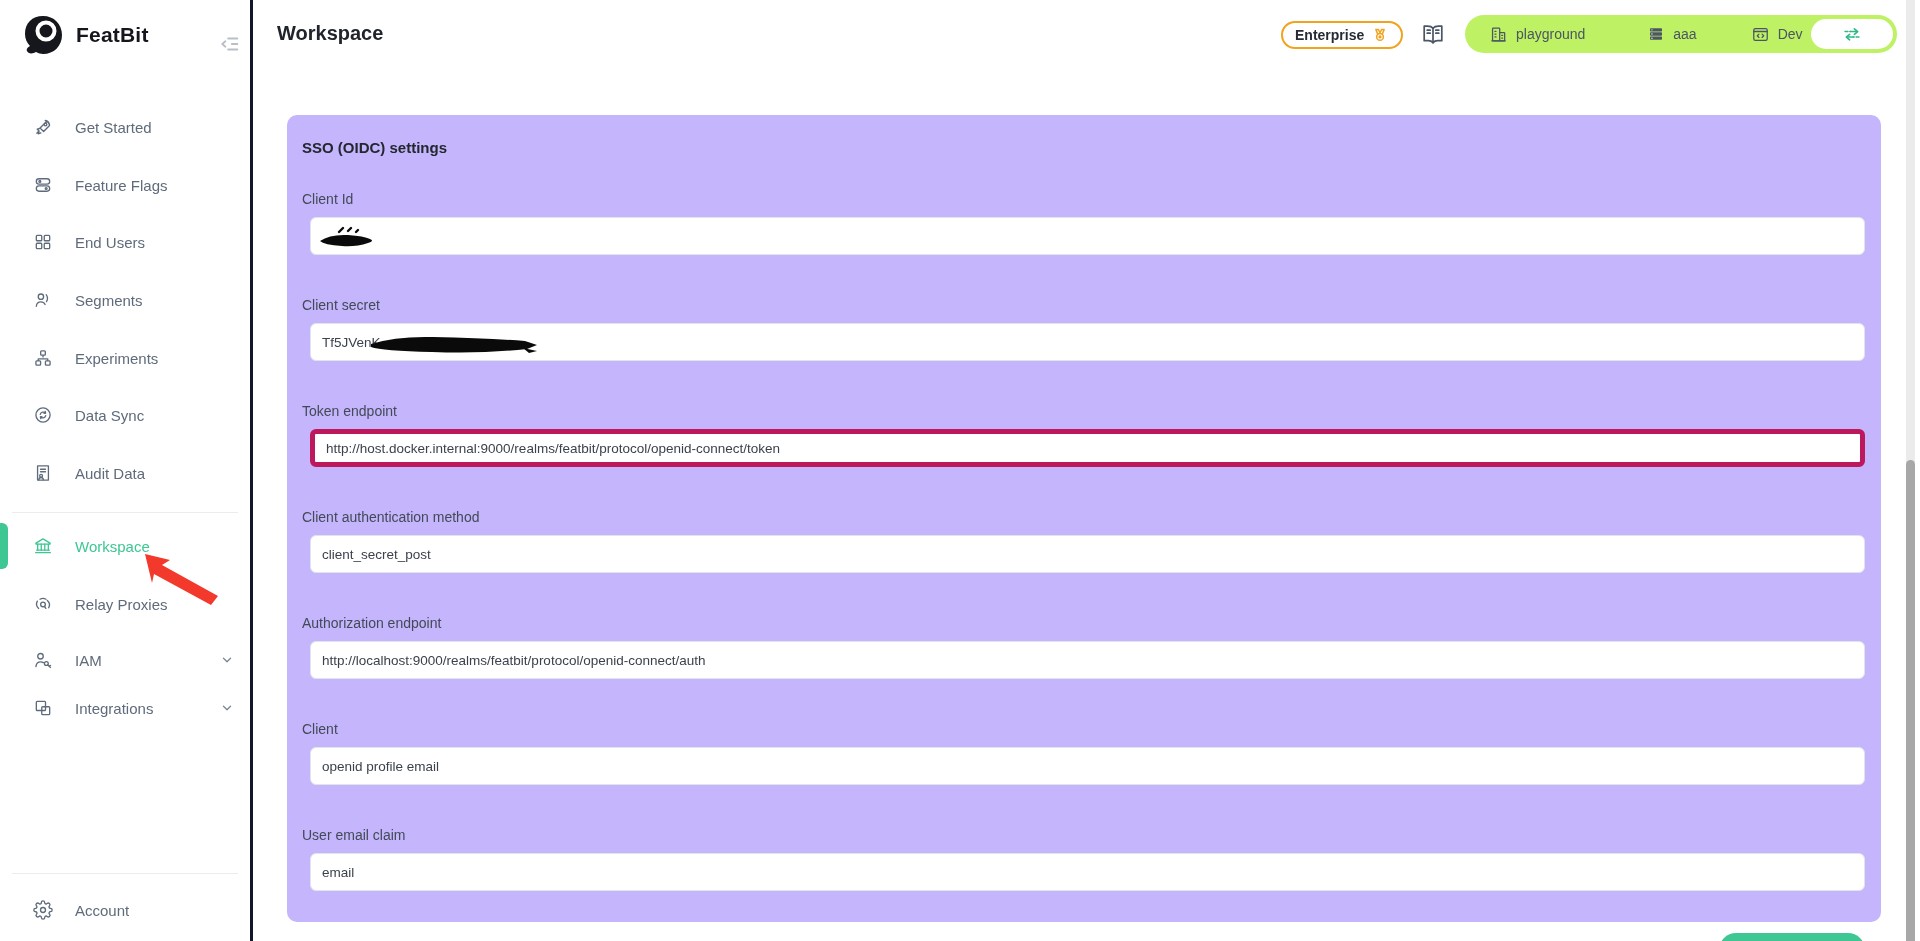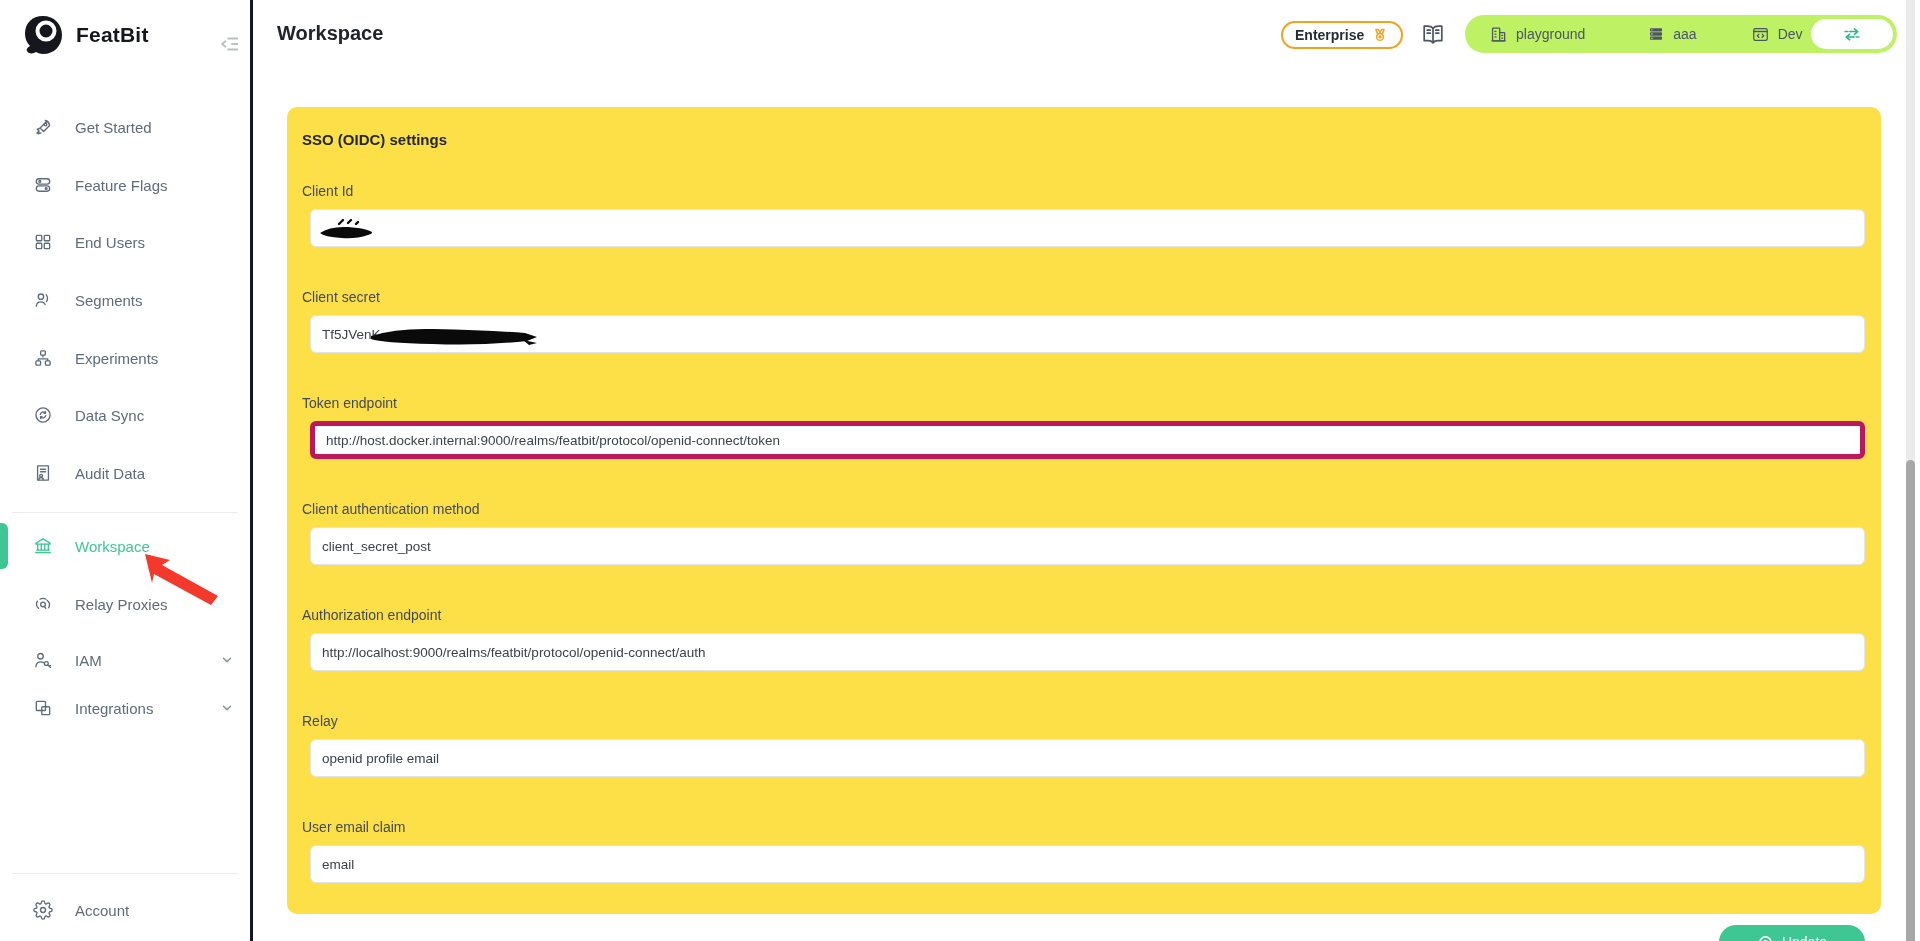--- a/index.html
+++ b/index.html
@@ -34,22 +34,22 @@
   .env-pill { position:absolute; left:1211px; top:15px; width:432px; height:38px;
               background:#bef264; border-radius:19px; display:flex; align-items:center; }
   .env-seg { display:flex; align-items:center; gap:8px; color:#4b5563; font-size:14px; cursor:pointer; }
   .seg-project { margin-left:24px; }
   .seg-group { margin-left:62px; }
   .seg-env { margin-left:54px; }
   .swap-pill { margin-left:auto; margin-right:4px; width:82px; height:30px; background:#fff;
                border-radius:15px; display:flex; align-items:center; justify-content:center; cursor:pointer; }
 
   
-  .card { position:absolute; left:287px; top:107px; width:1594px; height:807px;
-          background:#fde047; border-radius:10px; padding:24px 16px 0 15px; }
+  .card { position:absolute; left:287px; top:115px; width:1594px; height:807px;
+          background:#c4b5fd; border-radius:10px; padding:24px 16px 0 15px; }
   .card-heading { font-size:15px; font-weight:bold; color:#23272e; line-height:18px; margin-bottom:34px; }
   .field { margin-bottom:42px; }
   .field-label { font-size:14px; color:#424a56; line-height:16px; margin-bottom:10px; }
   .field-input { width:100%; height:38px; background:#fff; border:1px solid #e1e4e8;
                  border-radius:6px; padding:0 11px; font-size:13.5px; color:#3b424c;
                  font-family:"Liberation Sans", sans-serif; outline:none; }
   .field-input.focused { border:5px solid #be185d; }
   .input-wrap { position:relative;padding-left:8px; }
   .scribble { position:absolute; pointer-events:none; }
   .btn-row { display:flex; justify-content:flex-end; margin-top:30px; }
@@ -352,21 +352,21 @@
   </div>
 
   <div class="field">
     <div class="field-label">Authorization endpoint</div>
     <div class="input-wrap">
       <input class="field-input" type="text" value="http://localhost:9000/realms/featbit/protocol/openid-connect/auth" style="">
     </div>
   </div>
 
   <div class="field">
-    <div class="field-label">Relay</div>
+    <div class="field-label">Client</div>
     <div class="input-wrap">
       <input class="field-input" type="text" value="openid profile email" style="">
     </div>
   </div>
 
   <div class="field">
     <div class="field-label">User email claim</div>
     <div class="input-wrap">
       <input class="field-input" type="text" value="email" style="">
     </div>

